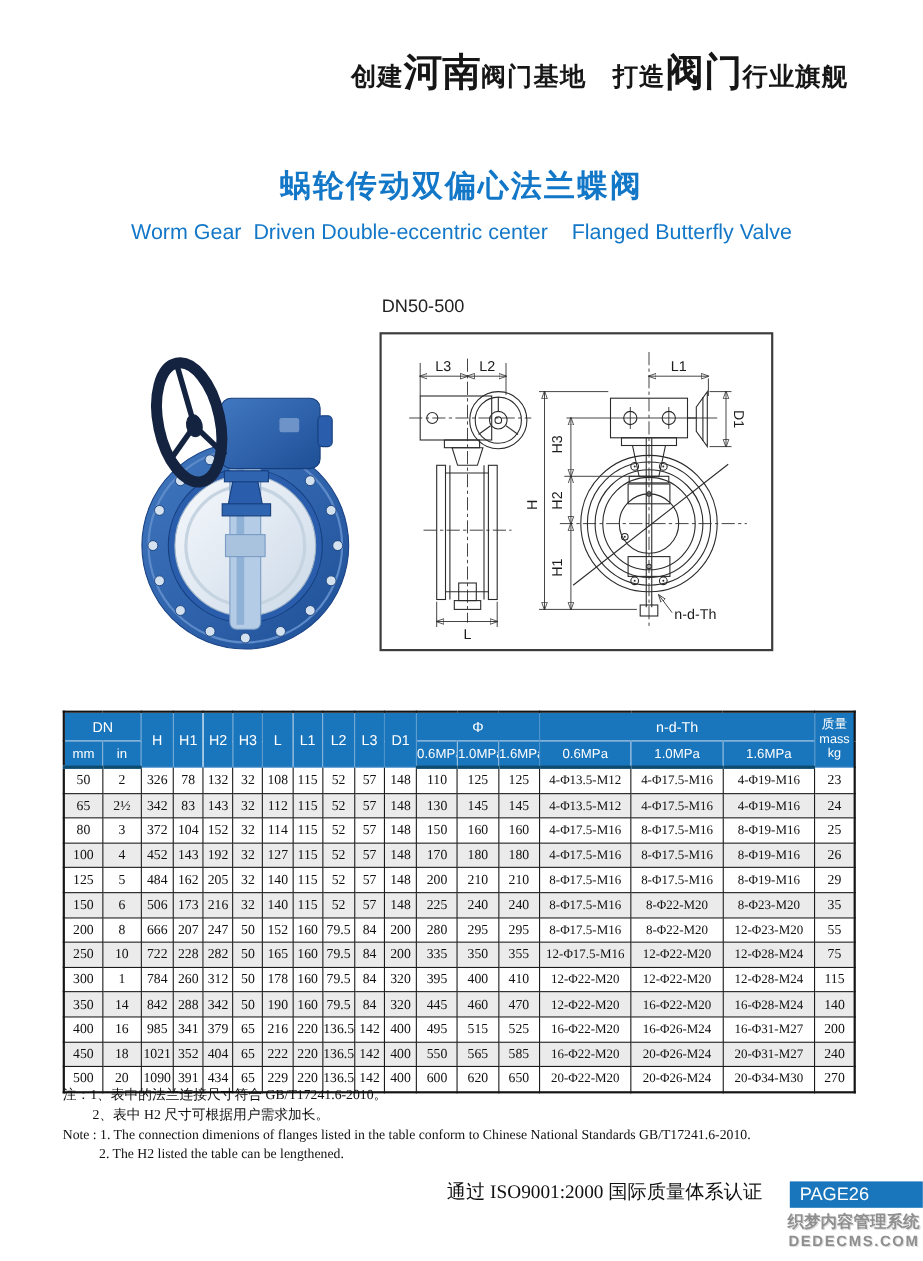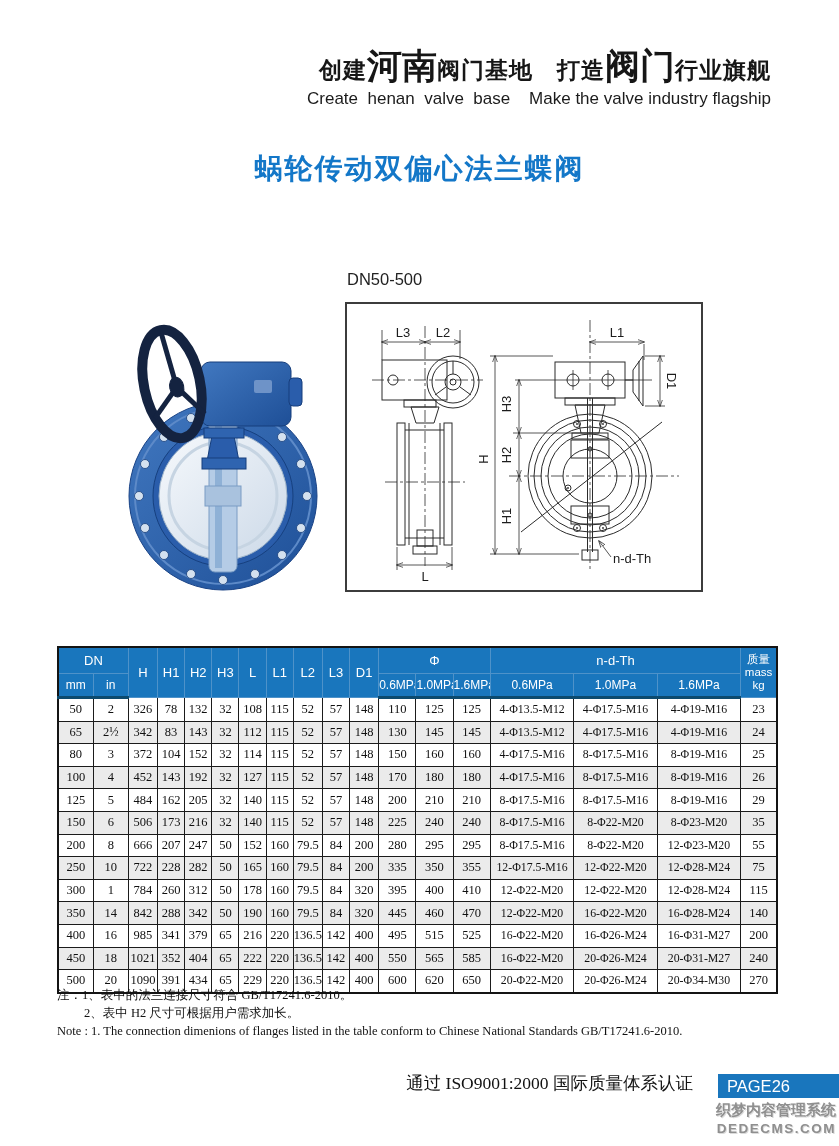--- a/index.html
+++ b/index.html
@@ -75,25 +75,25 @@
   <header class="slogan">
     <div class="slogan-cn">
       <span class="s-sm">创建</span>
       <span class="s-lg">河南</span>
       <span class="s-sm">阀门基地</span>
       <span class="s-gap"></span>
       <span class="s-sm">打造</span>
       <span class="s-lg">阀门</span>
       <span class="s-sm">行业旗舰</span>
     </div>
-    <div class="slogan-en">Create  henan  valve  base    Make the valve industry flagship</div>
   </header>
 
   <section class="title-block">
     <h1 class="title-cn">蜗轮传动双偏心法兰蝶阀</h1>
+    <h2 class="title-en">Worm Gear  Driven Double-eccentric center    Flanged Butterfly Valve</h2>
   </section>
 
   <div class="dn-caption">DN50-500</div>
 
   <div class="photo">
     <svg width="230" height="286" viewBox="0 0 230 286">
       <defs>
         <linearGradient id="bodyGrad" x1="0" y1="0" x2="1" y2="1">
           <stop offset="0" stop-color="#4178c0"></stop>
             <stop offset="1" stop-color="#1e4f97"></stop>
@@ -579,20 +579,21 @@
           <td>20-Φ34-M30</td>
           <td>270</td>
         </tr>
       </tbody>
   </table>
 
   <div class="notes">
     <div>注：1、表中的法兰连接尺寸符合 GB/T17241.6-2010。</div>
     <div class="indent-cn">2、表中 H2 尺寸可根据用户需求加长。</div>
     <div>Note : 1. The connection dimenions of flanges listed in the table conform to Chinese National Standards GB/T17241.6-2010.</div>
+    <div class="indent-en">2. The H2 listed the table can be lengthened.</div>
   </div>
 
   <div class="footer-cert">通过 ISO9001:2000 国际质量体系认证</div>
   <div class="page-badge">PAGE26</div>
   <div class="watermark">
     <div class="wm1">织梦内容管理系统</div>
     <div class="wm2">DEDECMS.COM</div>
   </div>
 
 </div>

